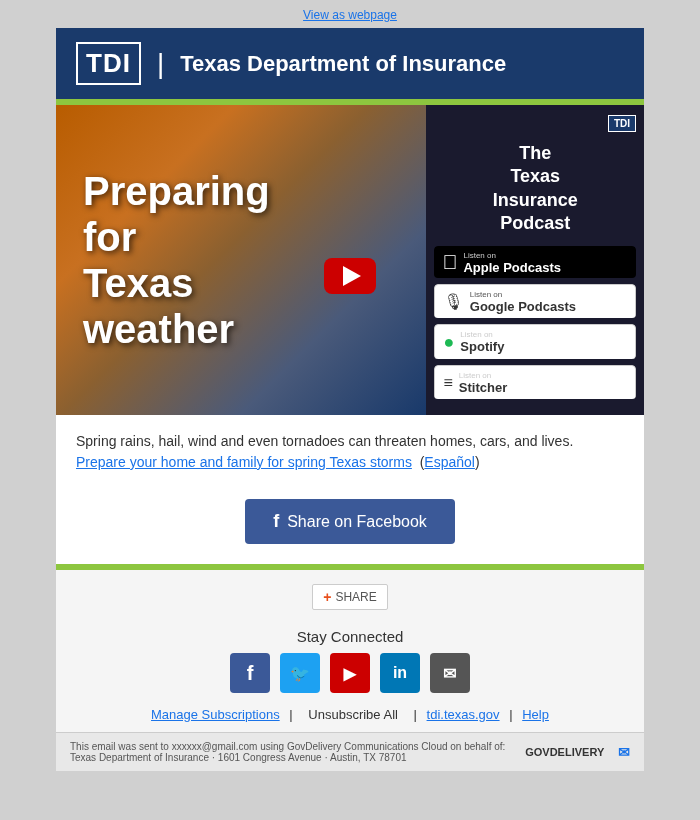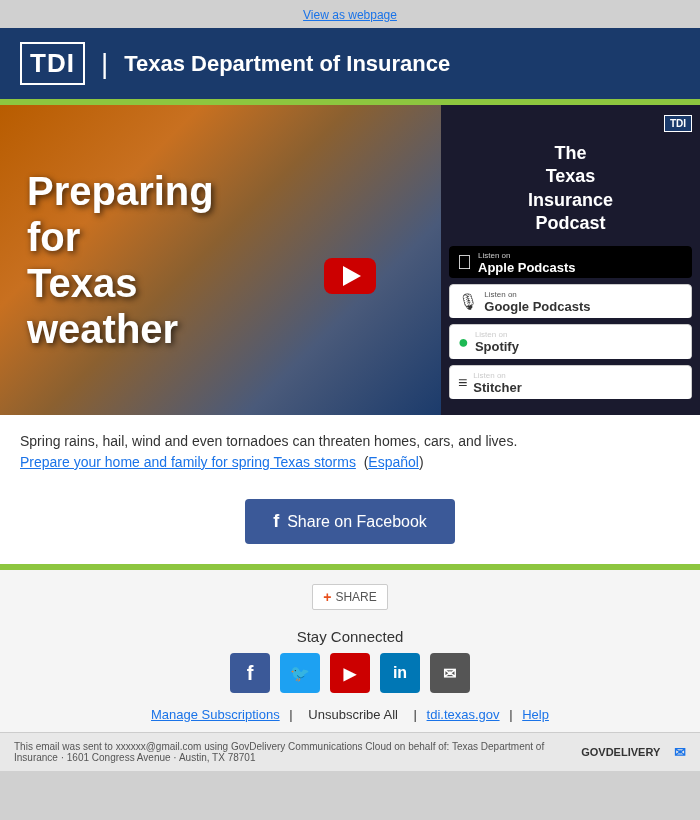--- a/index.html
+++ b/index.html
@@ -16,21 +16,21 @@
       padding: 8px 0 6px;
       font-size: 12px;
     }
     .view-as-webpage a {
       color: #1a73e8;
       text-decoration: underline;
     }
     .email-wrapper {
       background: #1d4ed8;
       margin: 0 auto;
-      width: 700px;
+      width: 588px;
     }
     
     .header {
       background: #1a3a6b;
       padding: 14px 20px;
       display: flex;
       align-items: center;
       gap: 12px;
     }
     .header-tdi {

